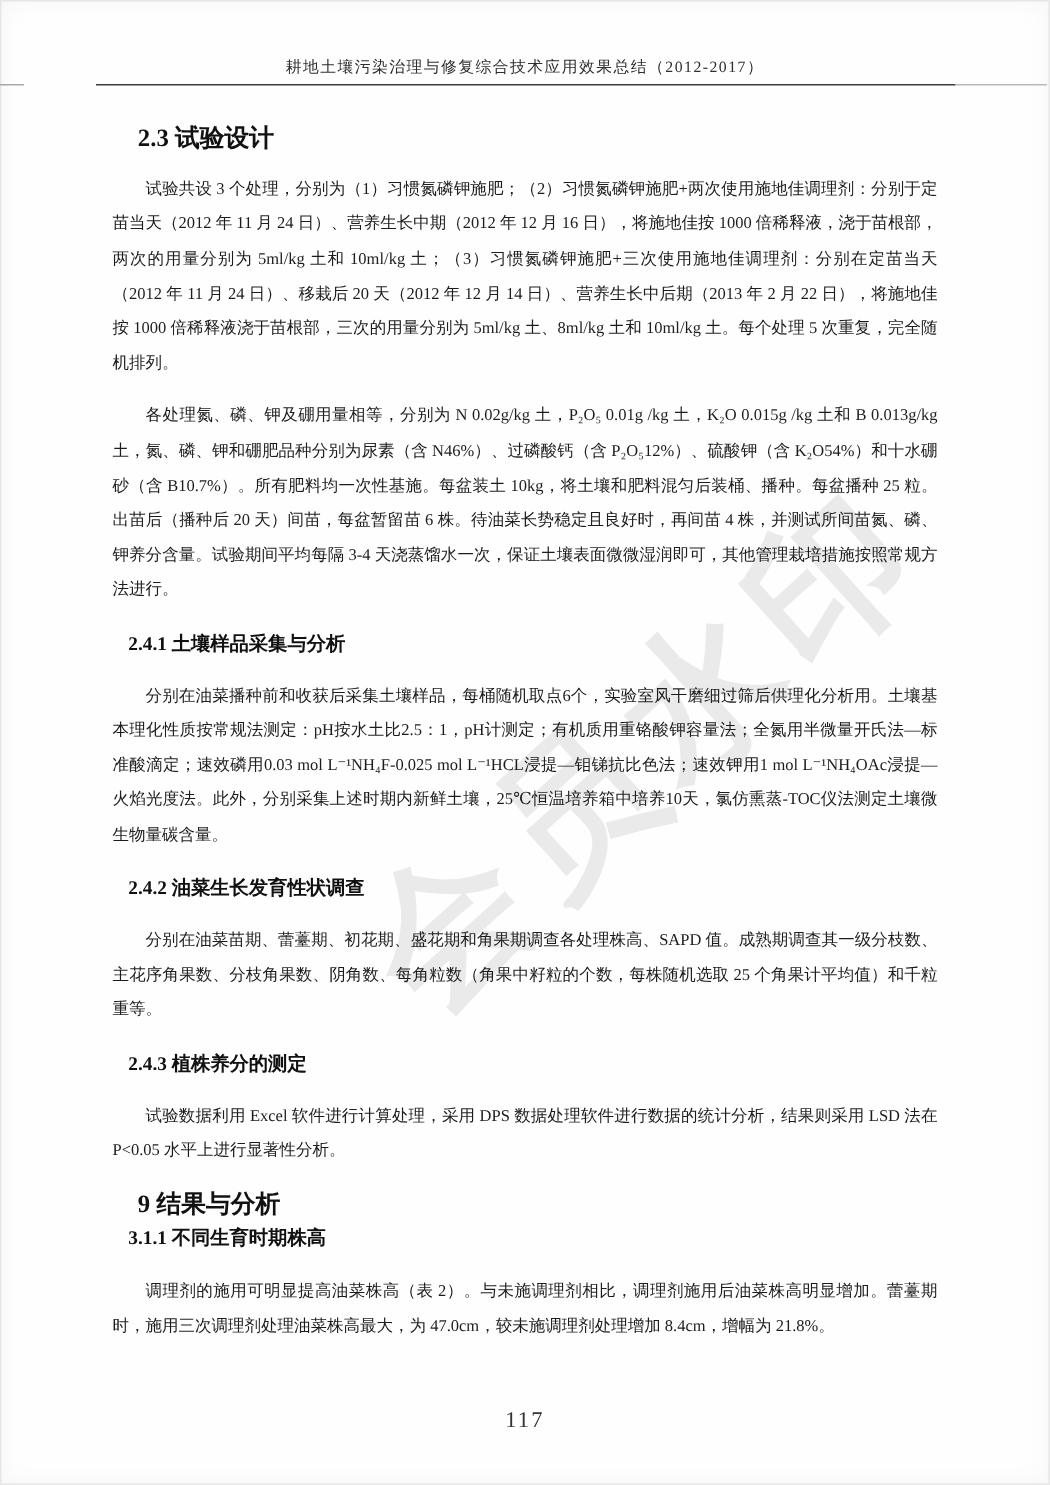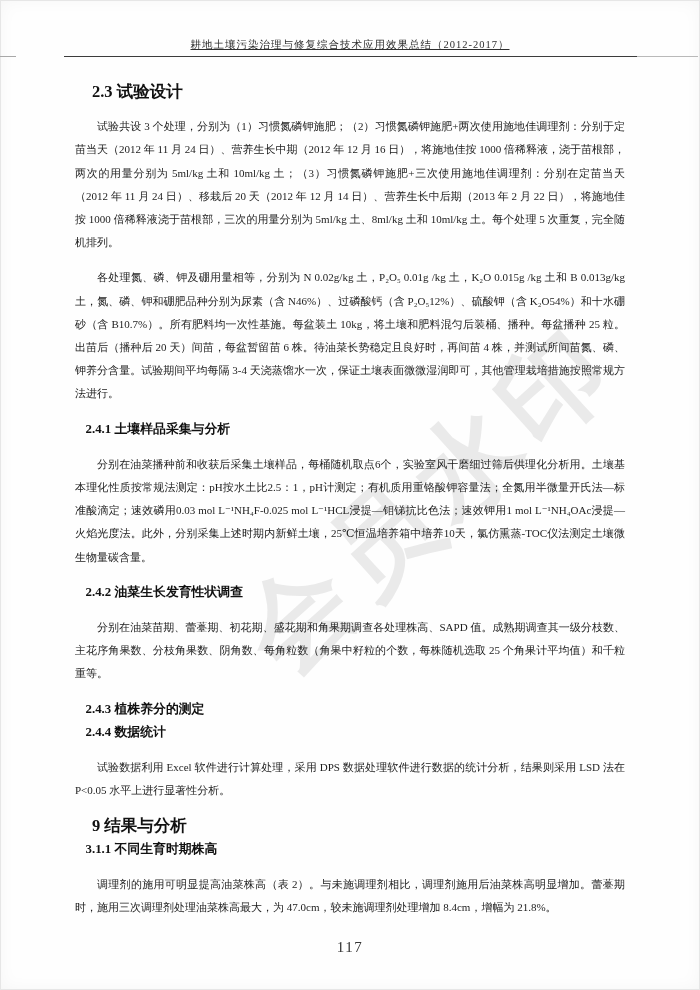--- a/index.html
+++ b/index.html
@@ -16,21 +16,20 @@
   .header-title {
     position: absolute;
     top: 38px;
     left: 64px;
     right: 64px;
     text-align: center;
     font-size: 10.5px;
     letter-spacing: 1px;
     color: #2e2e2e;
     white-space: nowrap;
-    text-decoration: underline;
   }
   .header-rule-main {
     position: absolute;
     top: 56px;
     left: 64px;
     width: 573px;
     border-top: 1.5px solid #3c3c3c;
   }
   .header-rule-right {
     position: absolute;
@@ -95,21 +94,20 @@
 
   <div class="content">
     <h2 class="h">2.3 试验设计</h2>
     <p class="para">试验共设 3 个处理，分别为（1）习惯氮磷钾施肥；（2）习惯氮磷钾施肥+两次使用施地佳调理剂：分别于定苗当天（2012 年 11 月 24 日）、营养生长中期（2012 年 12 月 16 日），将施地佳按 1000 倍稀释液，浇于苗根部，两次的用量分别为 5ml/kg 土和 10ml/kg 土；（3）习惯氮磷钾施肥+三次使用施地佳调理剂：分别在定苗当天（2012 年 11 月 24 日）、移栽后 20 天（2012 年 12 月 14 日）、营养生长中后期（2013 年 2 月 22 日），将施地佳按 1000 倍稀释液浇于苗根部，三次的用量分别为 5ml/kg 土、8ml/kg 土和 10ml/kg 土。每个处理 5 次重复，完全随机排列。</p>
     <p class="para">各处理氮、磷、钾及硼用量相等，分别为 N 0.02g/kg 土，P₂O₅ 0.01g /kg 土，K₂O 0.015g /kg 土和 B 0.013g/kg 土，氮、磷、钾和硼肥品种分别为尿素（含 N46%）、过磷酸钙（含 P₂O₅12%）、硫酸钾（含 K₂O54%）和十水硼砂（含 B10.7%）。所有肥料均一次性基施。每盆装土 10kg，将土壤和肥料混匀后装桶、播种。每盆播种 25 粒。出苗后（播种后 20 天）间苗，每盆暂留苗 6 株。待油菜长势稳定且良好时，再间苗 4 株，并测试所间苗氮、磷、钾养分含量。试验期间平均每隔 3-4 天浇蒸馏水一次，保证土壤表面微微湿润即可，其他管理栽培措施按照常规方法进行。</p>
     <h3 class="h">2.4.1 土壤样品采集与分析</h3>
     <p class="para">分别在油菜播种前和收获后采集土壤样品，每桶随机取点6个，实验室风干磨细过筛后供理化分析用。土壤基本理化性质按常规法测定：pH按水土比2.5：1，pH计测定；有机质用重铬酸钾容量法；全氮用半微量开氏法—标准酸滴定；速效磷用0.03 mol L⁻¹NH₄F-0.025 mol L⁻¹HCL浸提—钼锑抗比色法；速效钾用1 mol L⁻¹NH₄OAc浸提—火焰光度法。此外，分别采集上述时期内新鲜土壤，25℃恒温培养箱中培养10天，氯仿熏蒸-TOC仪法测定土壤微生物量碳含量。</p>
     <h3 class="h">2.4.2 油菜生长发育性状调查</h3>
     <p class="para">分别在油菜苗期、蕾薹期、初花期、盛花期和角果期调查各处理株高、SAPD 值。成熟期调查其一级分枝数、主花序角果数、分枝角果数、阴角数、每角粒数（角果中籽粒的个数，每株随机选取 25 个角果计平均值）和千粒重等。</p>
     <h3 class="h">2.4.3 植株养分的测定</h3>
-    <h3 class="h">2.4.4 数据统计</h3>
     <p class="para">试验数据利用 Excel 软件进行计算处理，采用 DPS 数据处理软件进行数据的统计分析，结果则采用 LSD 法在 P&lt;0.05 水平上进行显著性分析。</p>
     <h2 class="h">9 结果与分析</h2>
     <h3 class="h">3.1.1 不同生育时期株高</h3>
     <p class="para">调理剂的施用可明显提高油菜株高（表 2）。与未施调理剂相比，调理剂施用后油菜株高明显增加。蕾薹期时，施用三次调理剂处理油菜株高最大，为 47.0cm，较未施调理剂处理增加 8.4cm，增幅为 21.8%。</p>
   </div>
 
   <div class="page-number">117</div>
 
 </div>
 

